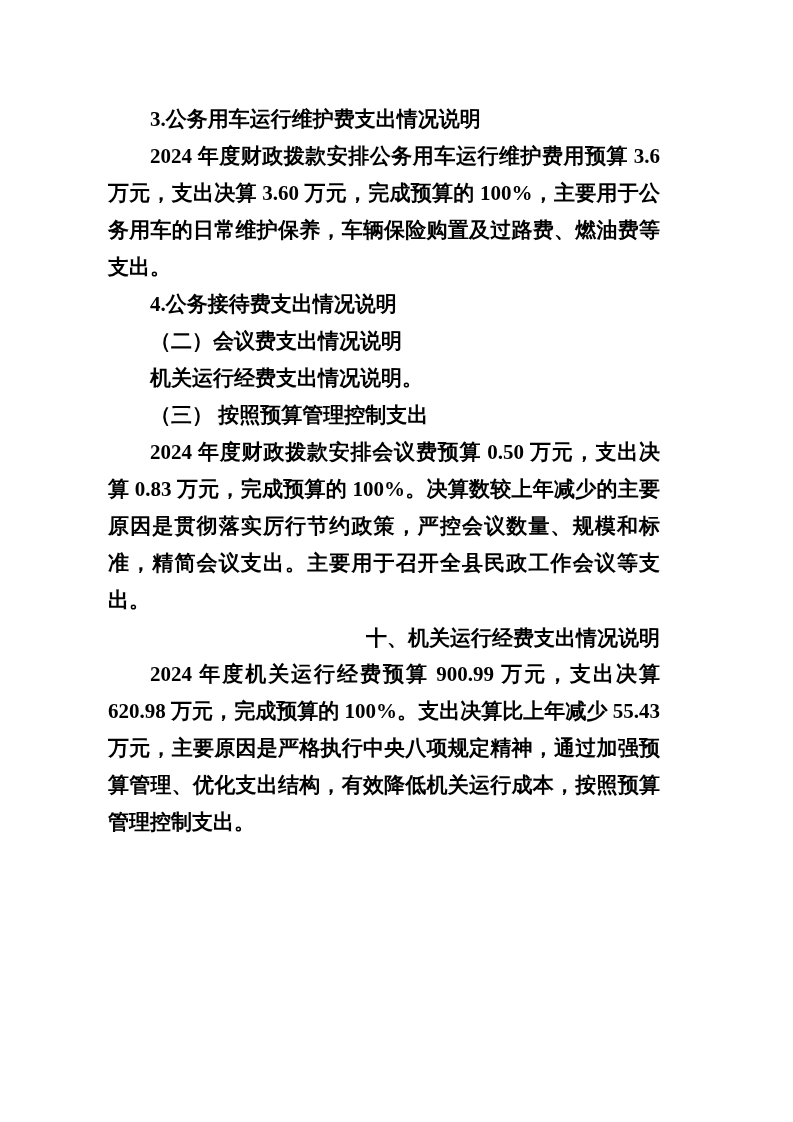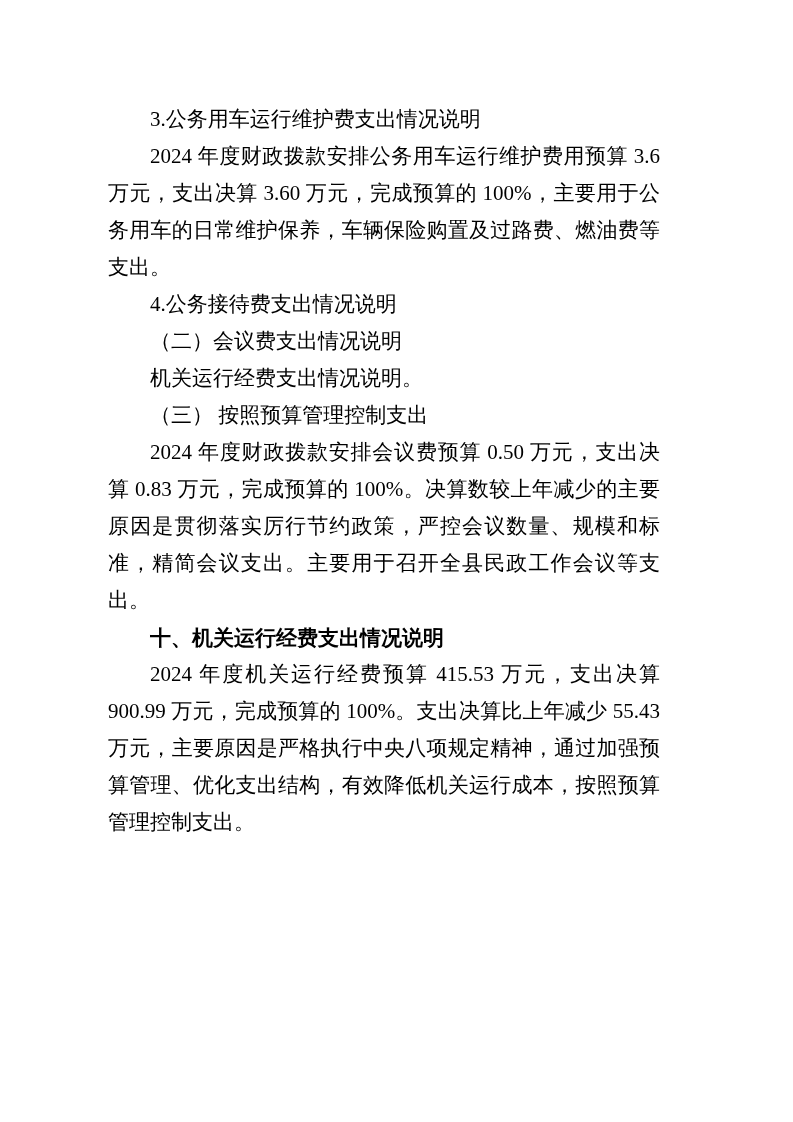--- a/index.html
+++ b/index.html
@@ -19,32 +19,33 @@
     color: #000000;
     font-family: "Liberation Serif", "DejaVu Serif", serif;
   }
   .page p {
     margin: 0;
     padding: 0;
     font-size: 21px;
     line-height: 37px;
     text-indent: 2em;
     color: #000000;
+    font-weight: bold;
   }
   p.body {
     text-align: justify;
     text-justify: inter-ideograph;
   }
   p.subheading {
     text-align: left;
   }
   p.heading-bold {
     font-family: "Liberation Sans", "DejaVu Sans", sans-serif;
     font-weight: 700;
-    text-align: left;
+    text-align: right;
   }
 </style>
 </head>
 <body>
 
 <div class="page">
   <p class="subheading">3.公务用车运行维护费支出情况说明</p>
 
   <p class="body">2024 年度财政拨款安排公务用车运行维护费用预算 3.6 万元，支出决算 3.60 万元，完成预算的 100%，主要用于公务用车的日常维护保养，车辆保险购置及过路费、燃油费等支出。</p>
 
@@ -54,14 +55,14 @@
   <p class="subheading">（二）会议费支出情况说明</p>
 
   <p class="body">机关运行经费支出情况说明。</p>
 
   <p class="subheading">（三） 按照预算管理控制支出</p>
 
   <p class="body">2024 年度财政拨款安排会议费预算 0.50 万元，支出决算 0.83 万元，完成预算的 100%。决算数较上年减少的主要原因是贯彻落实厉行节约政策，严控会议数量、规模和标准，精简会议支出。主要用于召开全县民政工作会议等支出。</p>
 
   <p class="heading-bold">十、机关运行经费支出情况说明</p>
 
-  <p class="body">2024 年度机关运行经费预算 415.53 万元，支出决算 900.99 万元，完成预算的 100%。支出决算比上年减少 55.43 万元，主要原因是严格执行中央八项规定精神，通过加强预算管理、优化支出结构，有效降低机关运行成本，按照预算管理控制支出。</p>
+  <p class="body">2024 年度机关运行经费预算 900.99 万元，支出决算 620.98 万元，完成预算的 100%。支出决算比上年减少 55.43 万元，主要原因是严格执行中央八项规定精神，通过加强预算管理、优化支出结构，有效降低机关运行成本，按照预算管理控制支出。</p>
 </div>
 
 </body></html>

